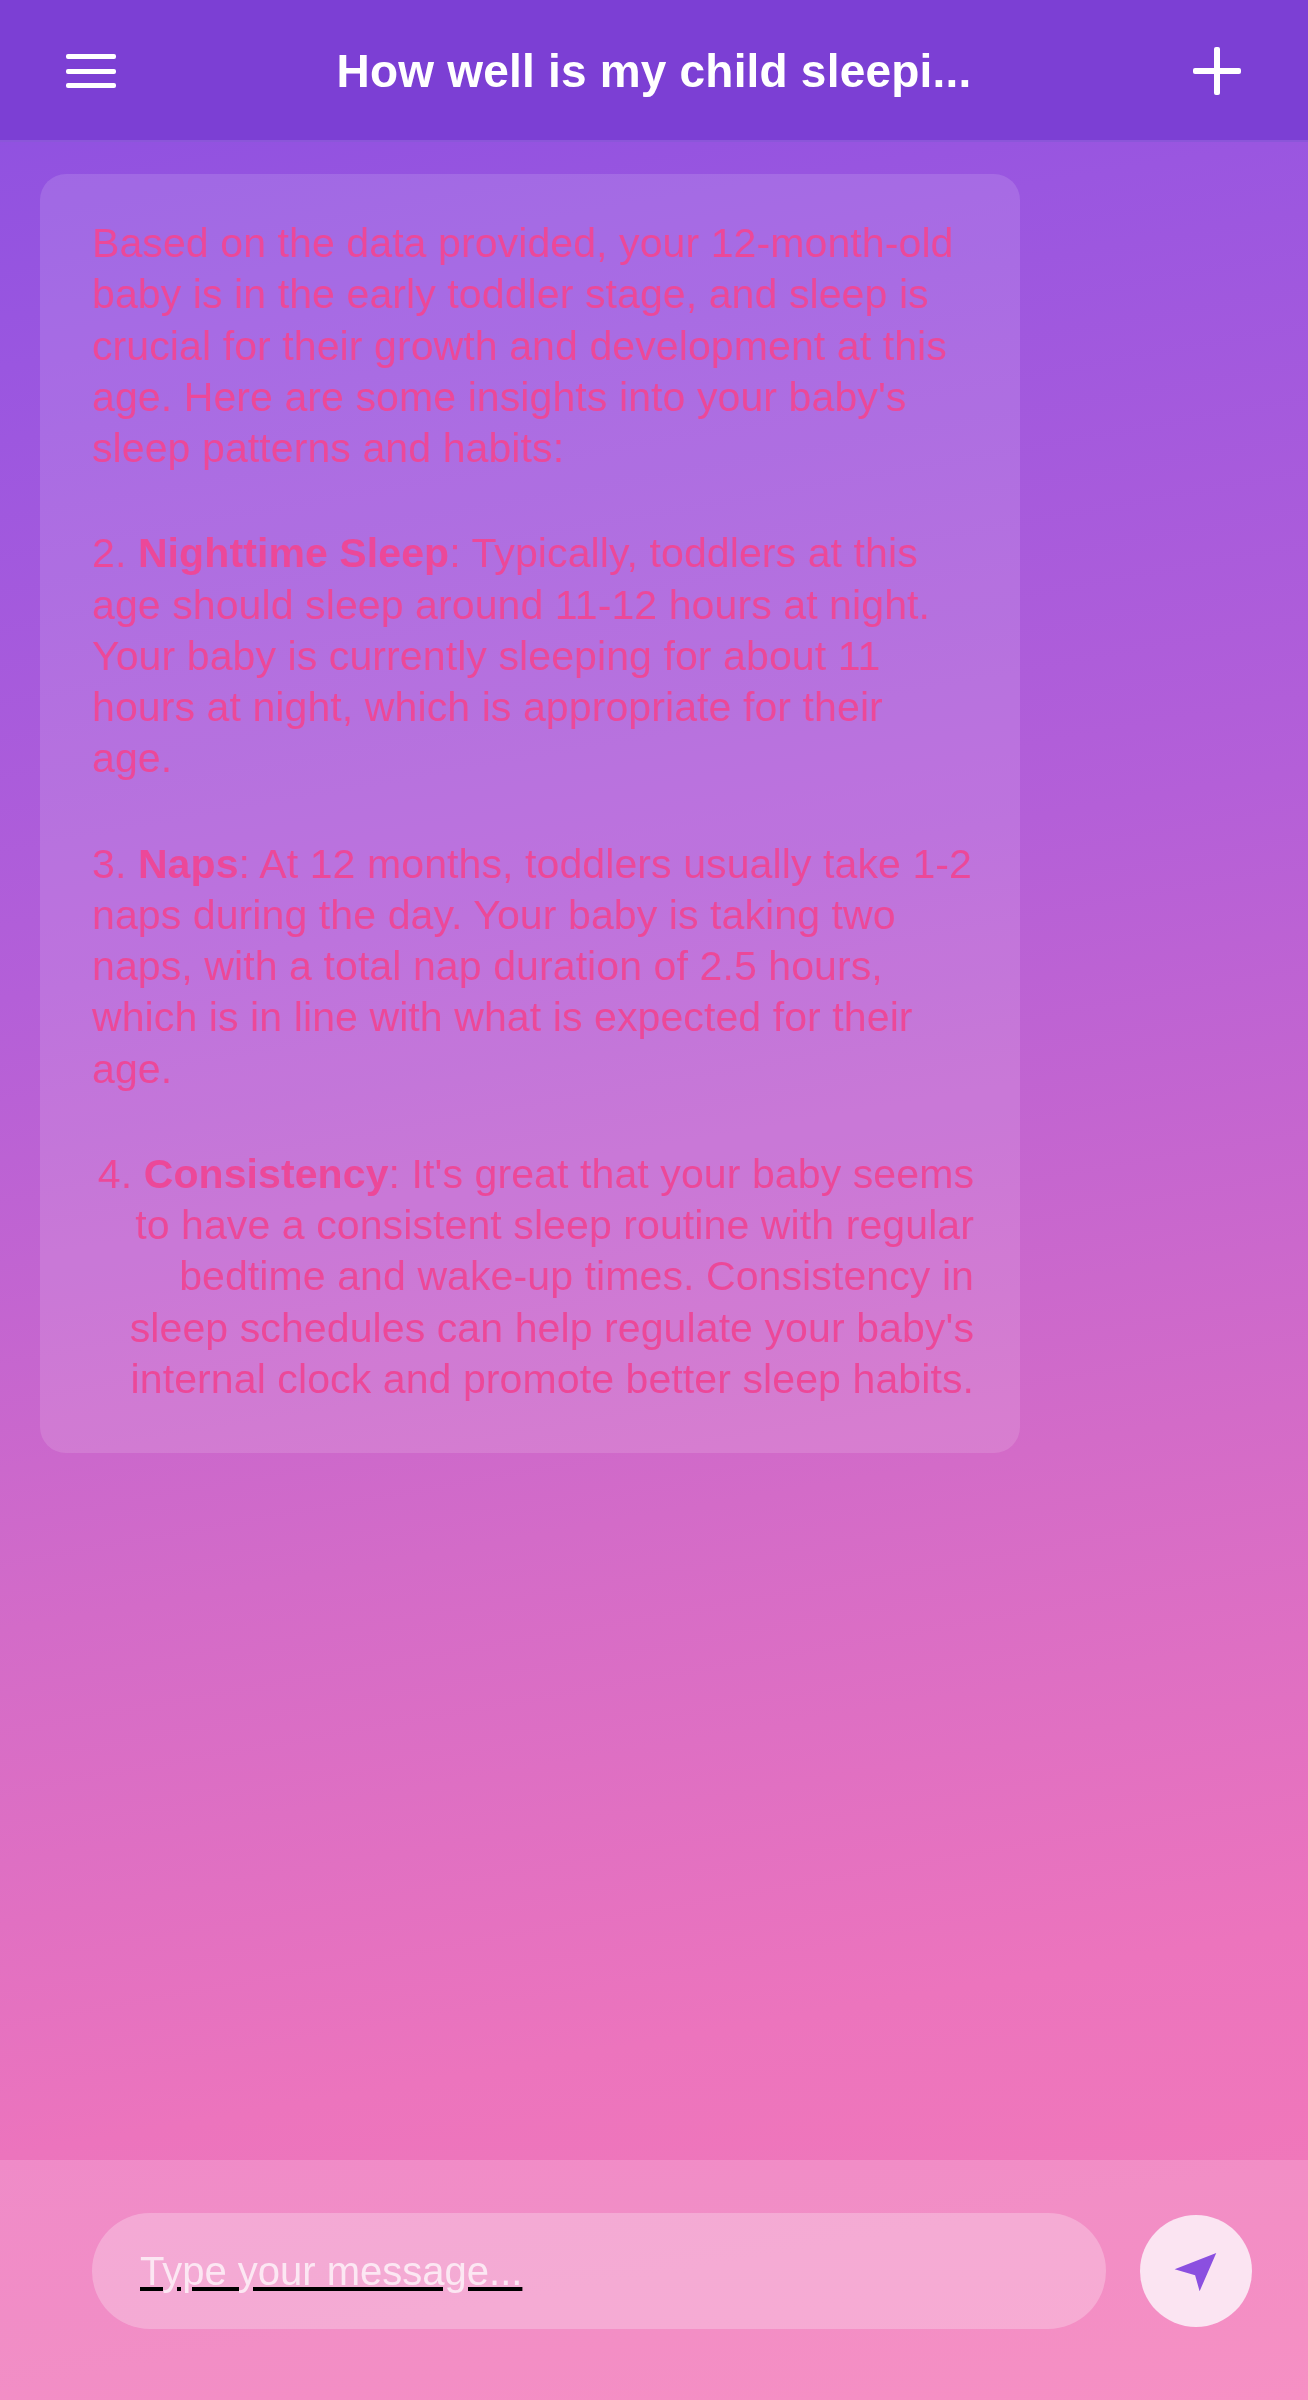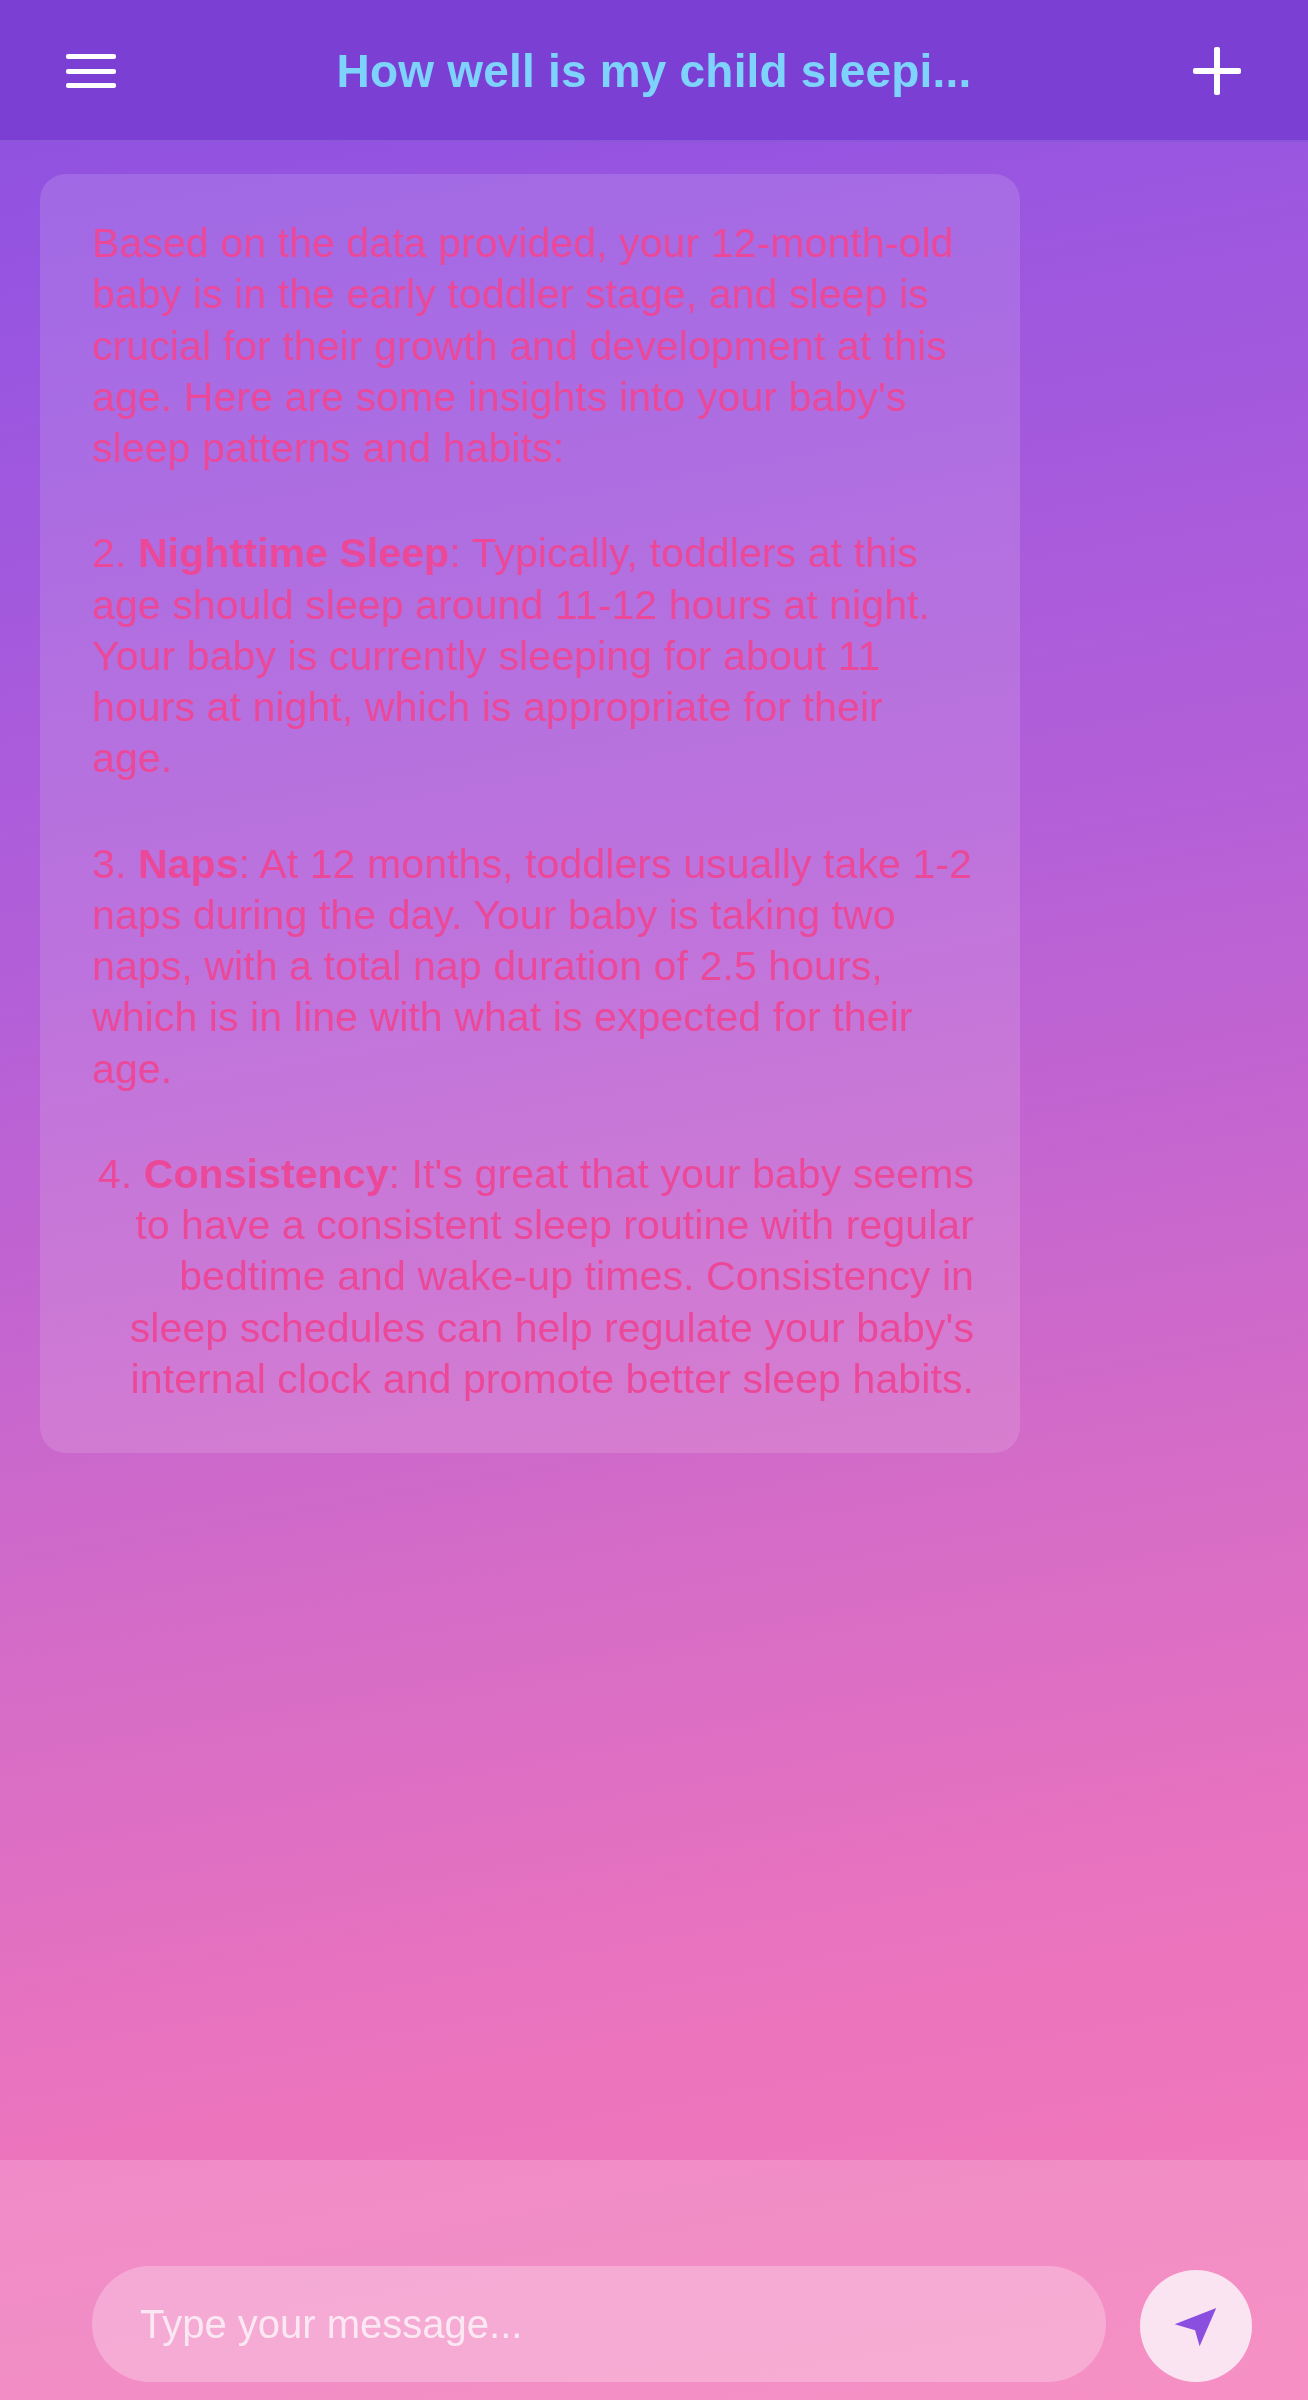--- a/index.html
+++ b/index.html
@@ -43,21 +43,21 @@
     width: 50px; height: 34px;
     display: flex; flex-direction: column; justify-content: space-between;
   }
   .hamburger span {
     display: block; height: 5px; width: 100%;
     background: #ffffff; border-radius: 2px;
   }
   #appbar-title {
     flex: 1 1 auto;
     text-align: center;
-    color: #7dd3fc;
+    color: #ffffff;
     font-size: 46px;
     font-weight: bold;
     letter-spacing: 0.2px;
     white-space: nowrap;
     overflow: hidden;
     padding: 0 10px;
   }
   .plus-glyph {
     position: relative;
     width: 48px; height: 48px;
@@ -98,23 +98,24 @@
   #message-bubble b { font-weight: bold; }
 
   
   #composer {
     position: absolute;
     left: 0; bottom: 0;
     width: 1308px;
     height: 240px;
     background: rgba(255,255,255,0.17);
     display: flex;
-    align-items: flex-end;
+    align-items: center;
     padding: 0 56px 18px 92px;
     z-index: 10;
+    text-decoration: underline;
   }
   #composer-input {
     flex: 1 1 auto;
     height: 116px;
     border: none;
     outline: none;
     border-radius: 58px;
     background: rgba(255,255,255,0.26);
     color: #ffffff;
     font-size: 40px;

